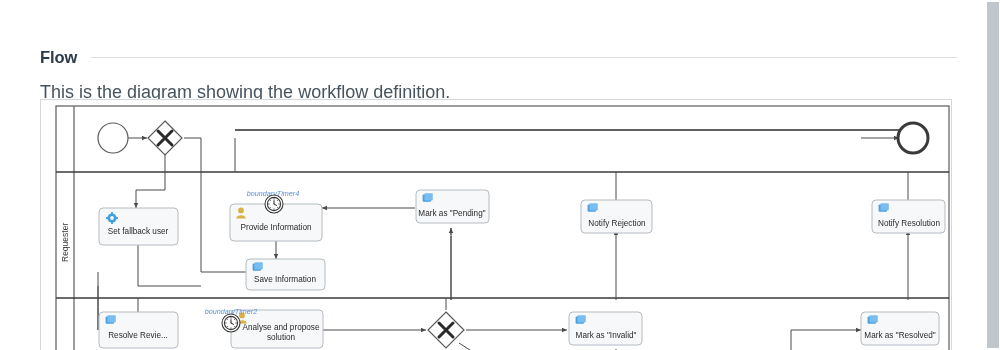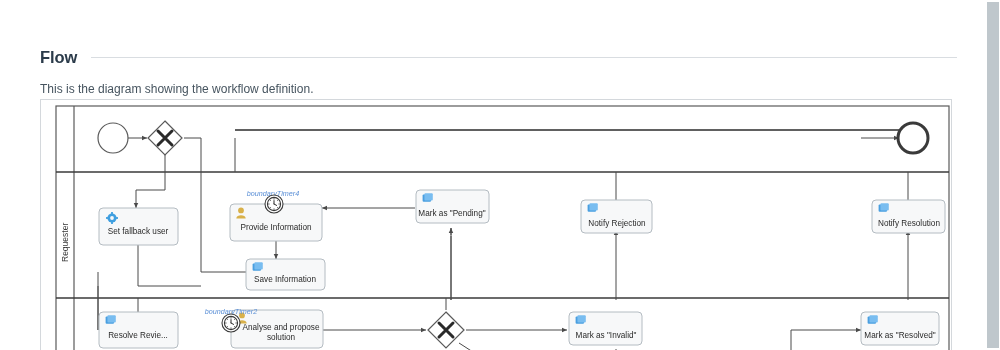--- a/index.html
+++ b/index.html
@@ -42,21 +42,21 @@
   .section-rule {
     flex: 1;
     height: 1px;
     background: #d9dde1;
     margin-left: 14px;
   }
   .section-desc {
     position: absolute;
     left: 40px;
     top: 82px;
-    font-size: 12px;
+    font-size: 18px;
     color: #46545f;
     white-space: nowrap;
   }
 
   
   .diagram-frame {
     position: absolute;
     left: 40px;
     top: 99px;
     width: 910px;

